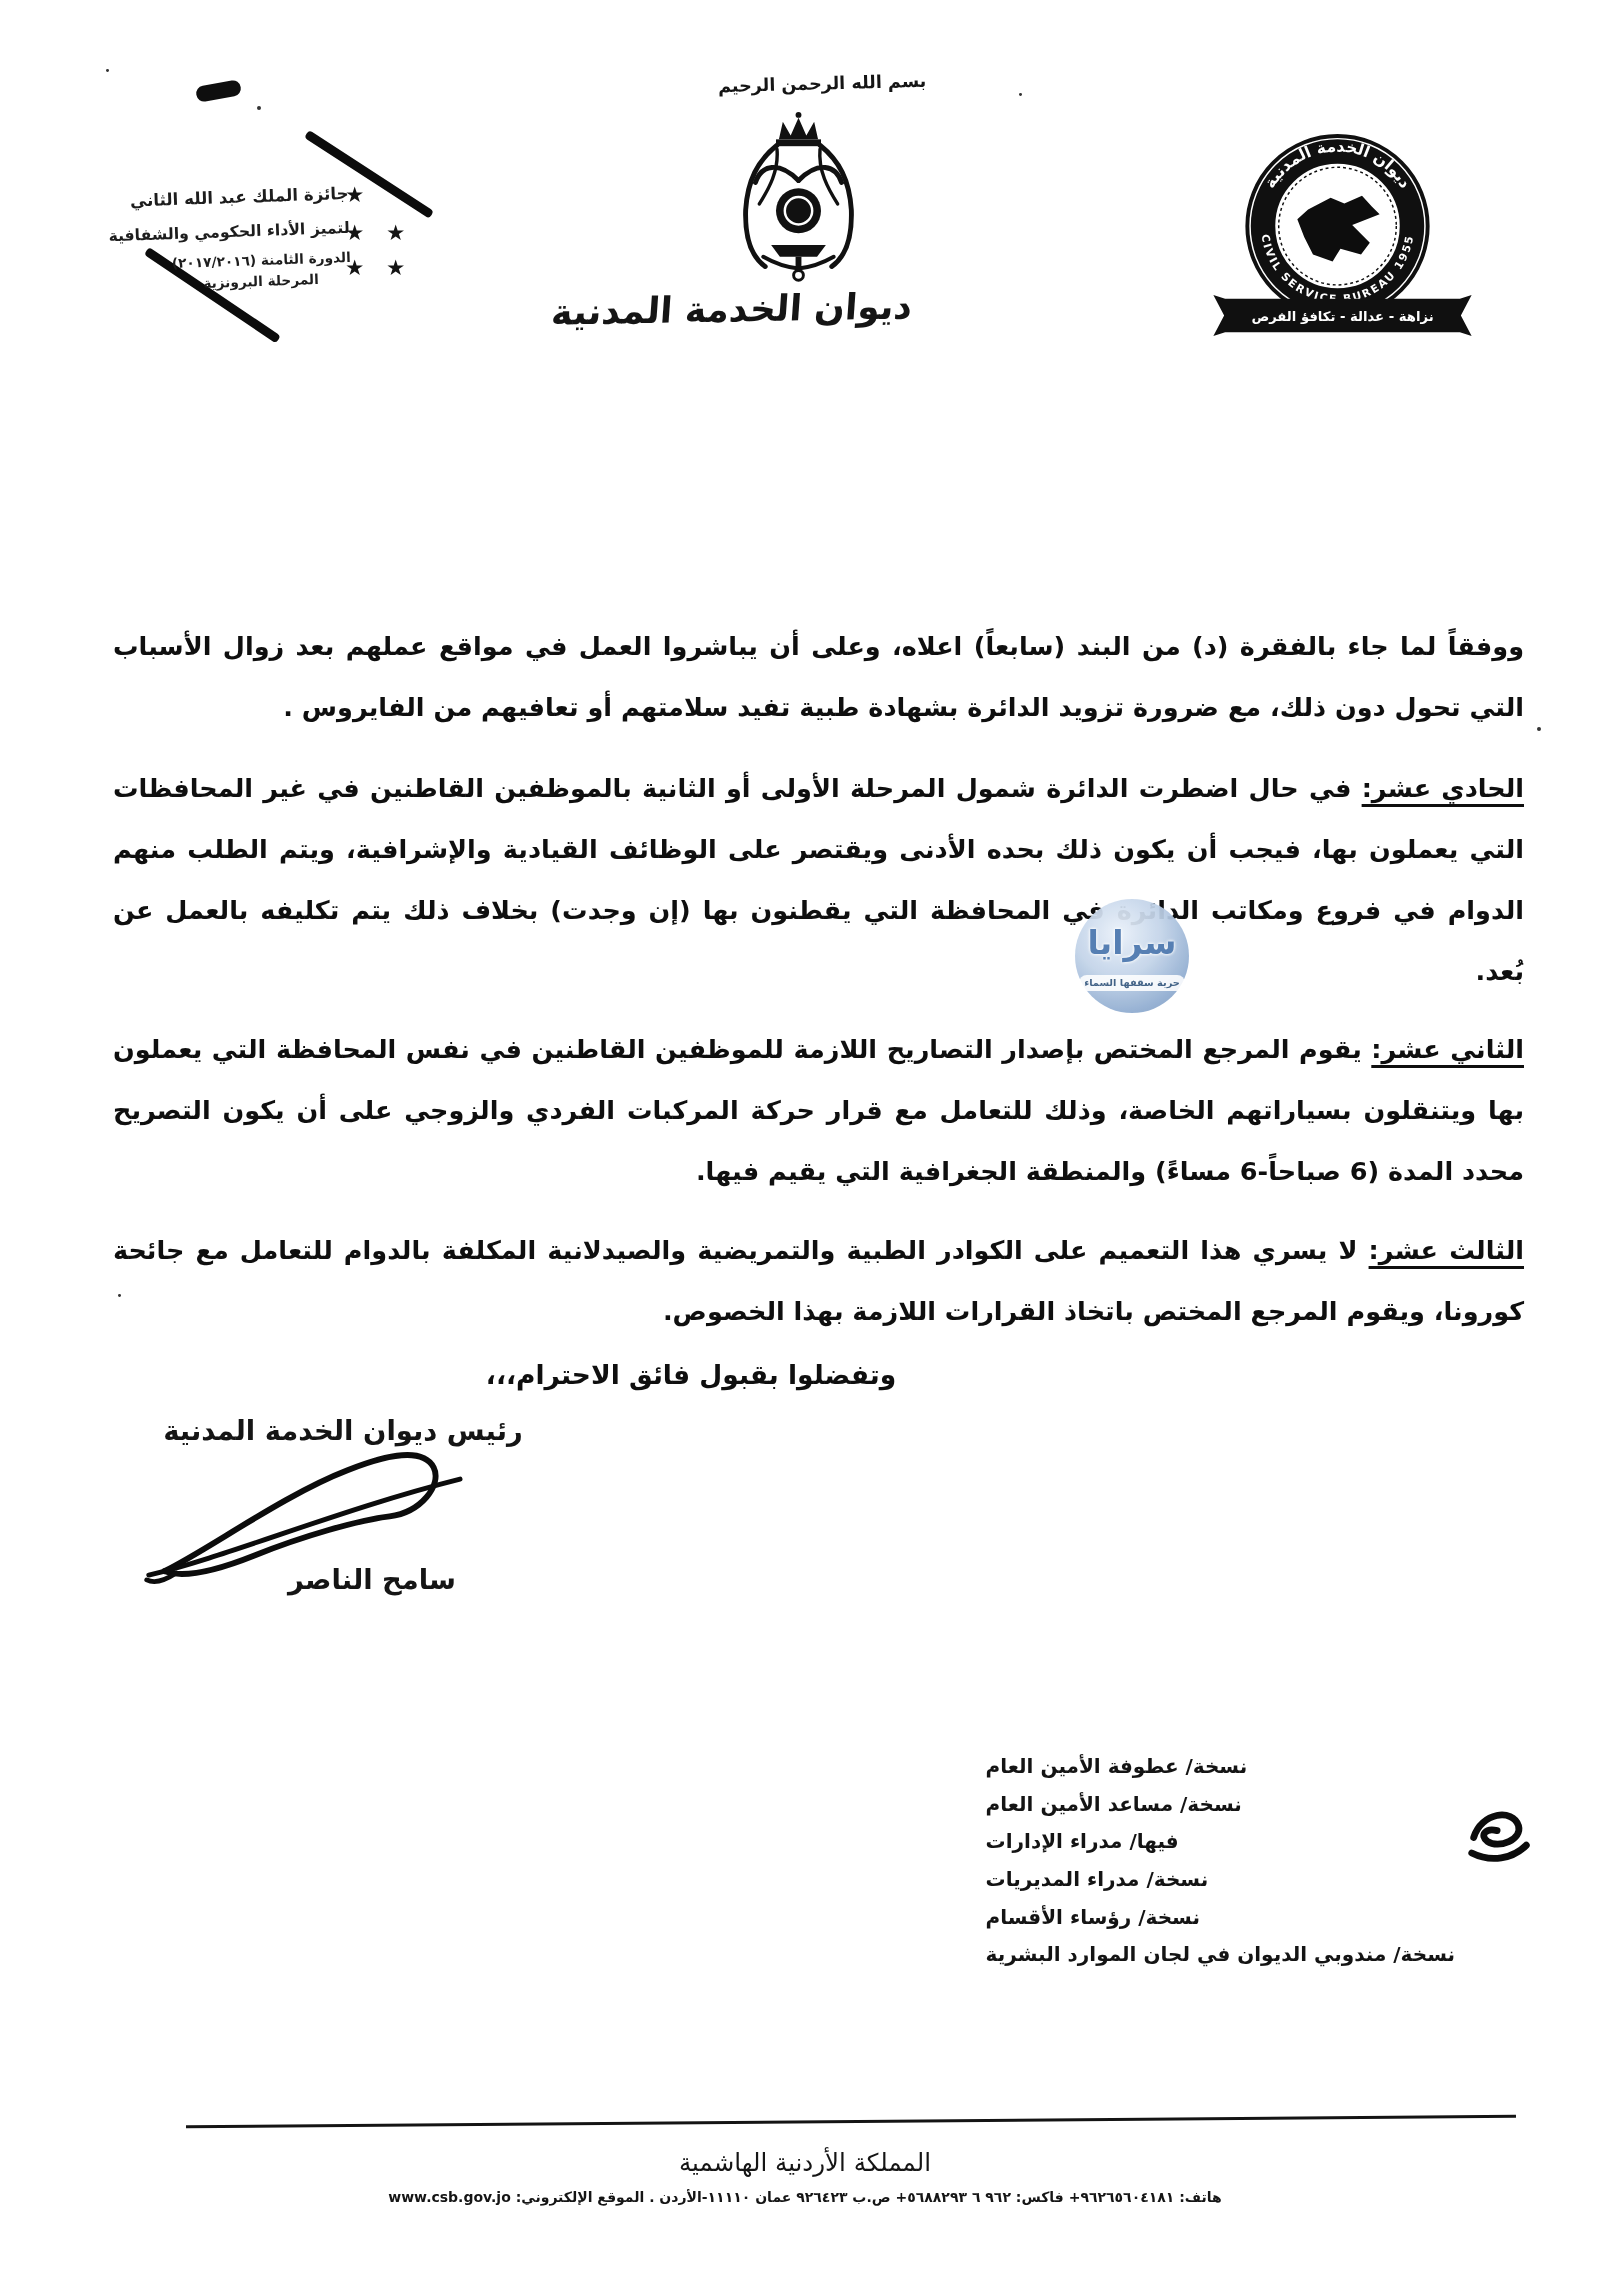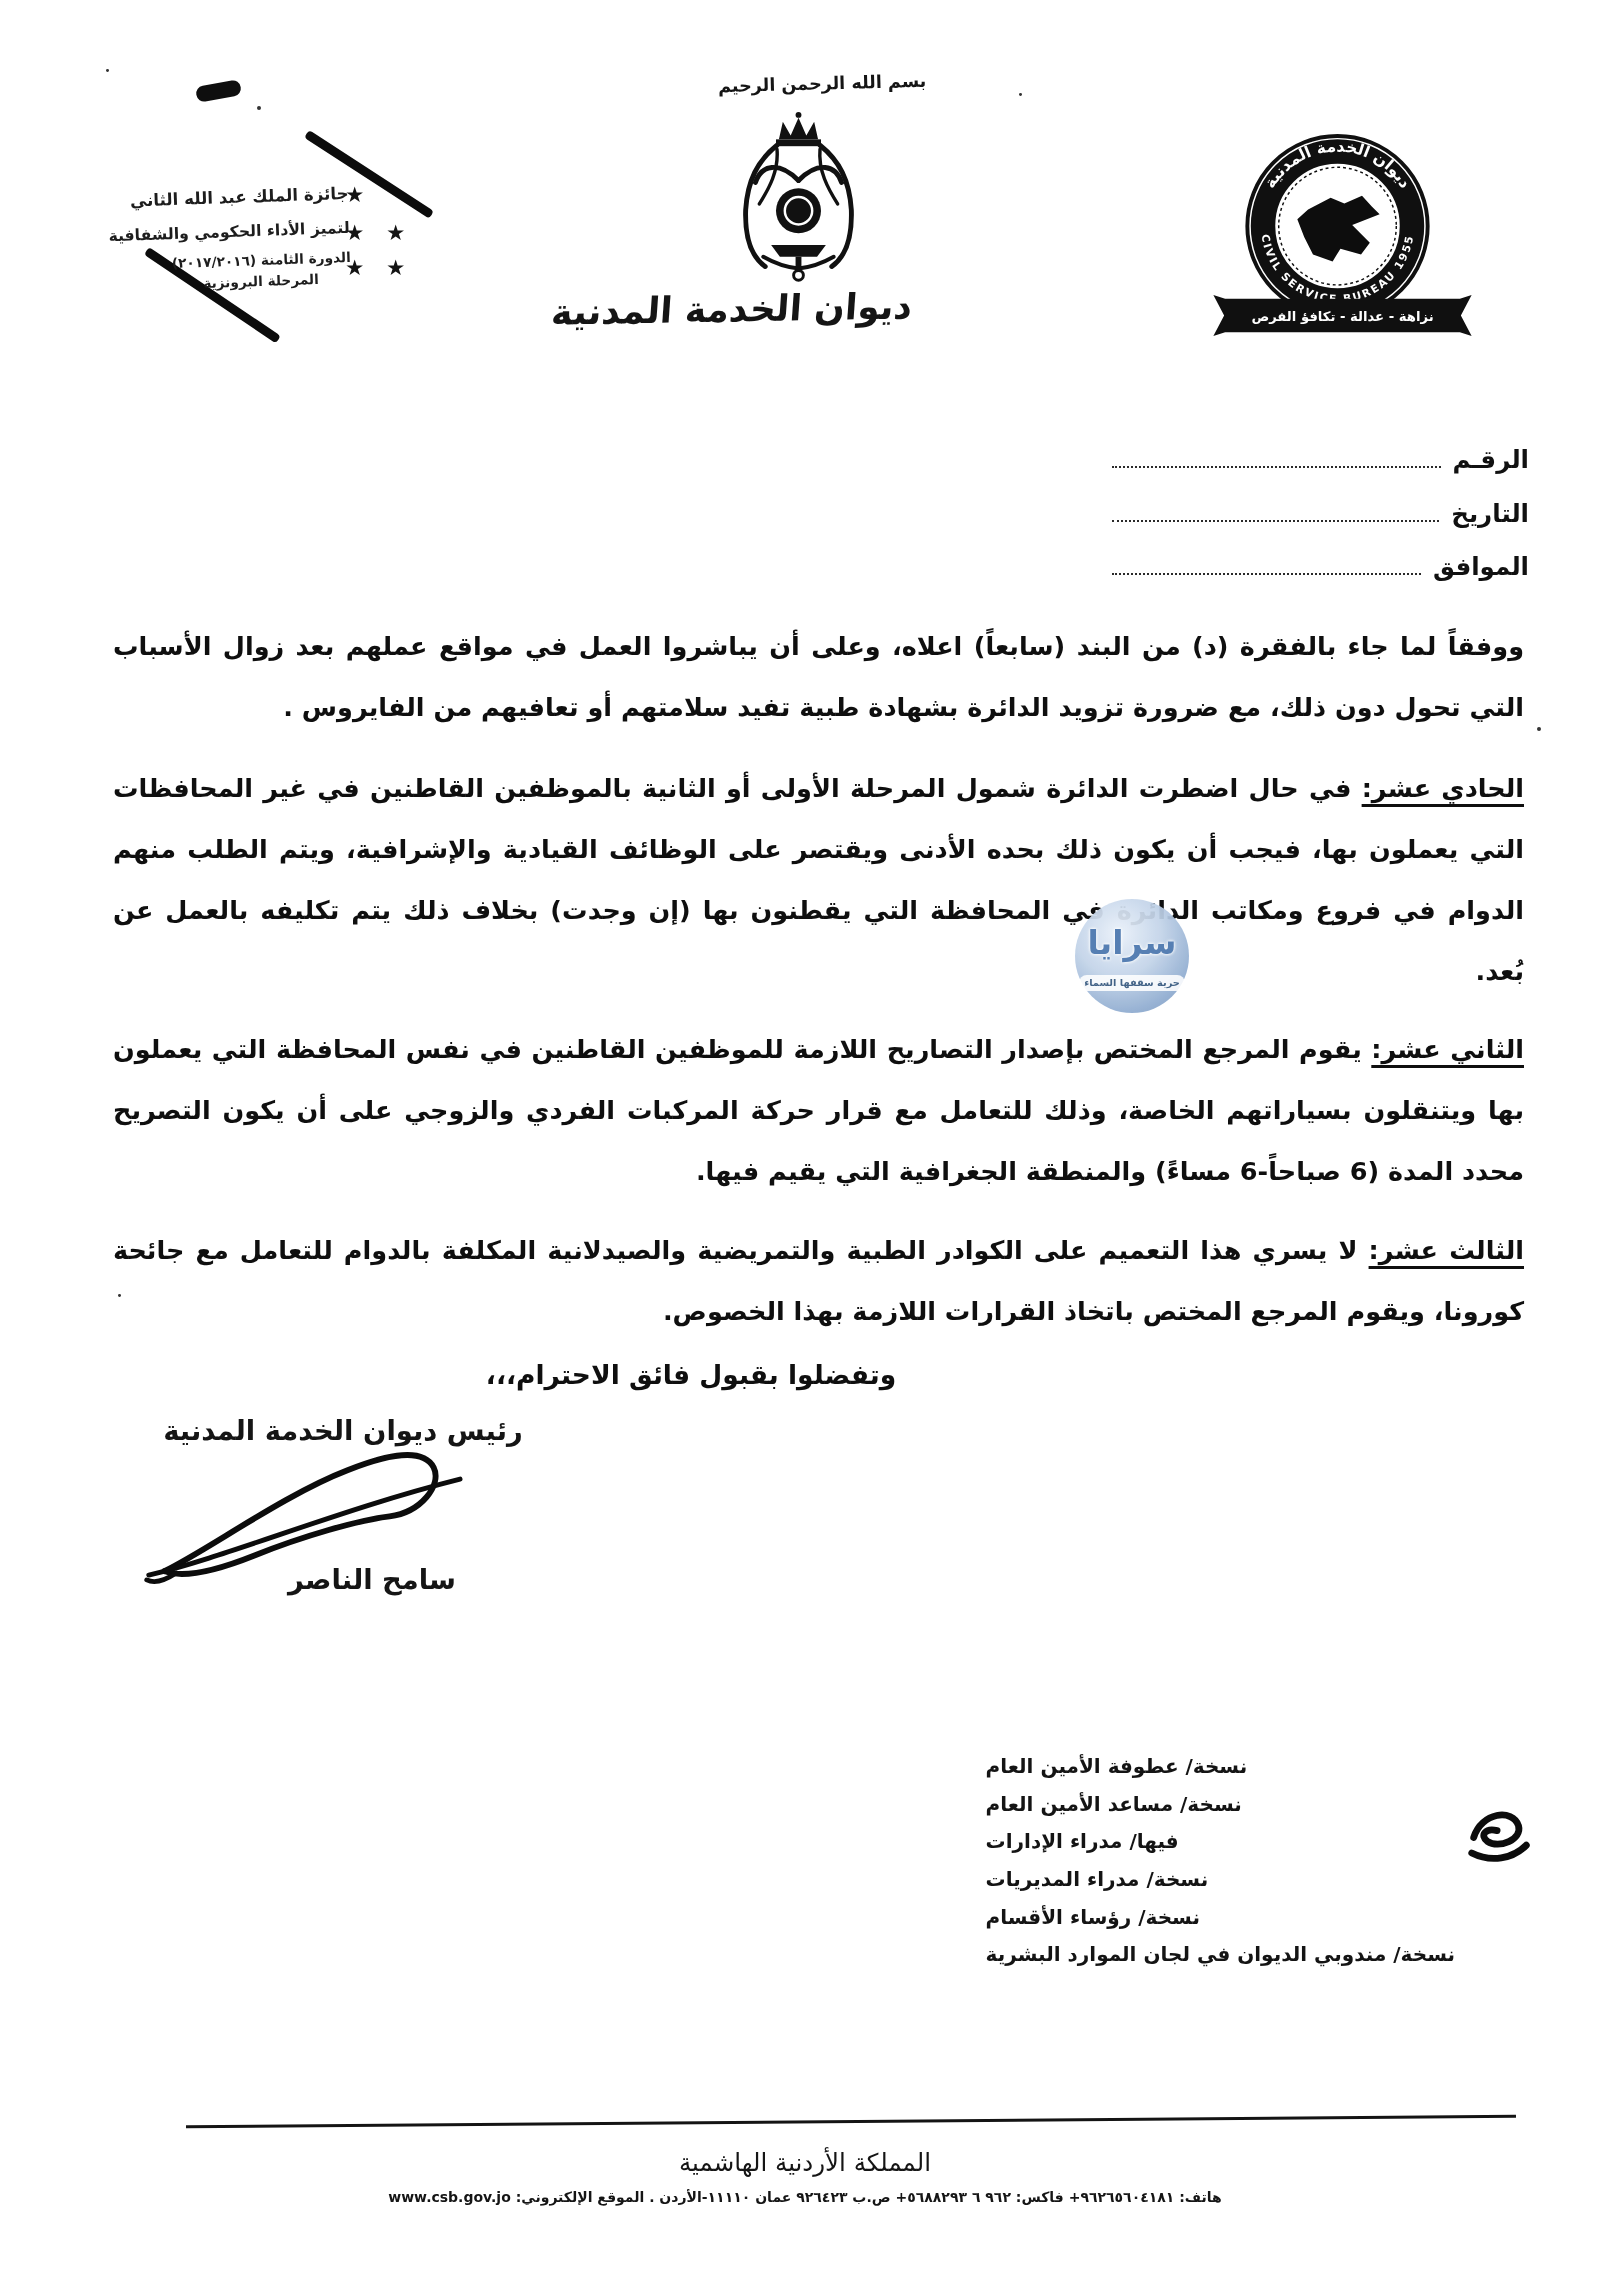--- a/index.html
+++ b/index.html
@@ -123,34 +123,20 @@
     <text font-family="DejaVu Sans, sans-serif" font-size="11" font-weight="bold" fill="#fff" letter-spacing="2">
       <textPath href="#arcBottom" startOffset="50%" text-anchor="middle">CIVIL SERVICE BUREAU 1955</textPath>
     </text>
     <path fill="#0d0d0d" d="M95,78 L118,66 L132,72 L150,64 L160,75 L168,83 L140,94 L158,112 L149,124 L128,118 L120,131 L100,124 L91,106 L84,88 Z"></path>
   </svg>
   <svg class="ribbon-svg" width="267" height="45" viewBox="0 0 272 46">
     <path d="M16,6 L256,6 L268,2 L257,23 L268,44 L256,40 L16,40 L4,44 L15,23 L4,2 Z" fill="#101010"></path>
     <text x="136" y="29" text-anchor="middle" font-family="DejaVu Sans, sans-serif" font-size="13.5" font-weight="bold" fill="#fff">نزاهة - عدالة - تكافؤ الفرص</text>
   </svg>
 
-  <div class="ref">
-    <div class="ref-row">
-      <span class="ref-label">الرقـم</span>
-      <span class="ref-dots"></span>
-    </div>
-    <div class="ref-row">
-      <span class="ref-label">التاريخ</span>
-      <span class="ref-dots"></span>
-    </div>
-    <div class="ref-row">
-      <span class="ref-label">الموافق</span>
-      <span class="ref-dots"></span>
-    </div>
-  </div>
 
   <div class="body-flow">
     <p class="par first">
       <span>ووفقاً لما جاء بالفقرة (د) من البند (سابعاً) اعلاه، وعلى أن يباشروا العمل في مواقع عملهم بعد زوال الأسباب التي تحول دون ذلك، مع ضرورة تزويد الدائرة بشهادة طبية تفيد سلامتهم أو تعافيهم من الفايروس .</span>
     </p>
     <p class="par">
       <span class="lead">الحادي عشر:</span>
       <span>في حال اضطرت الدائرة شمول المرحلة الأولى أو الثانية بالموظفين القاطنين في غير المحافظات التي يعملون بها، فيجب أن يكون ذلك بحده الأدنى ويقتصر على الوظائف القيادية والإشرافية، ويتم الطلب منهم الدوام في فروع ومكاتب الدائرة في المحافظة التي يقطنون بها (إن وجدت) بخلاف ذلك يتم تكليفه بالعمل عن بُعد.</span>
     </p>
     <p class="par">

